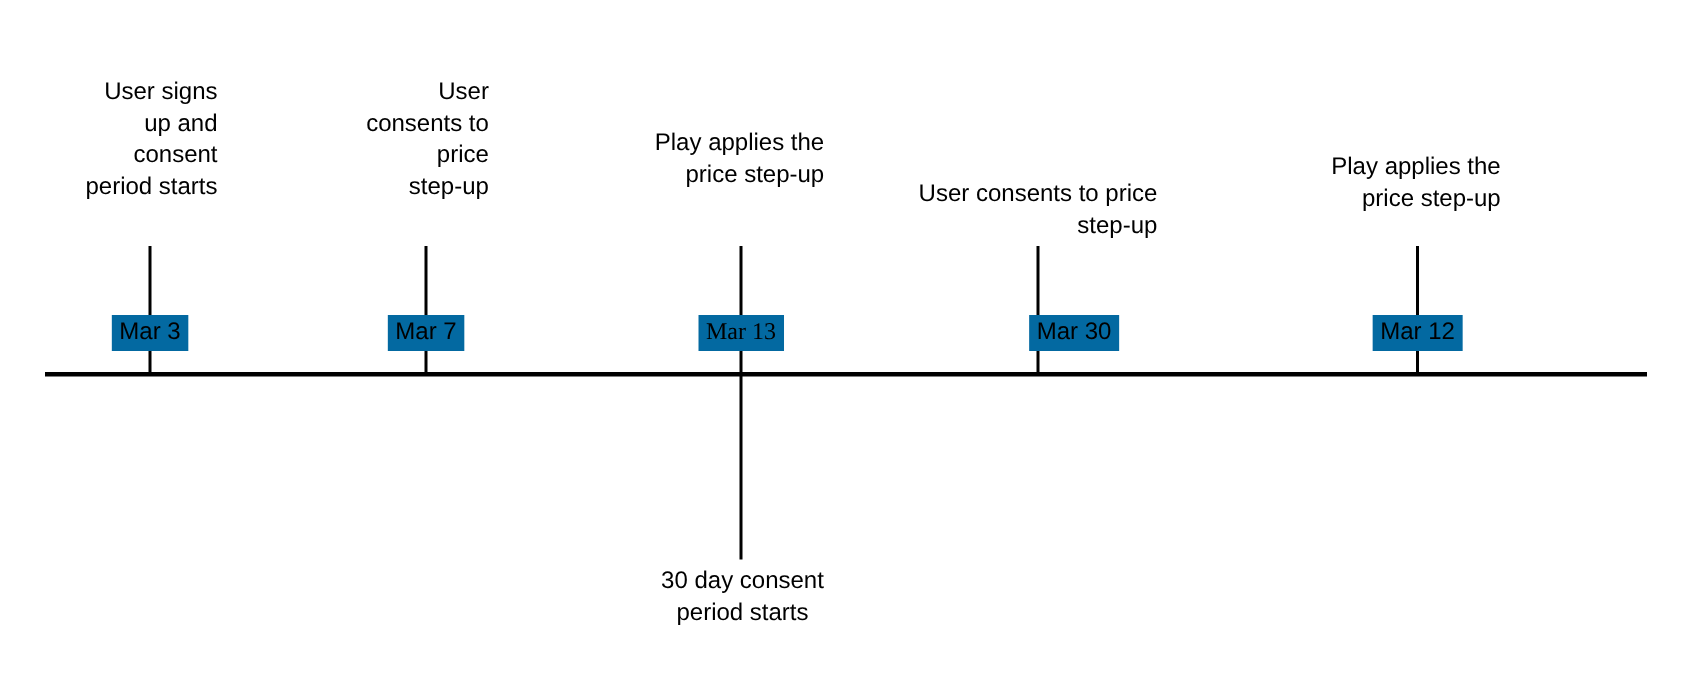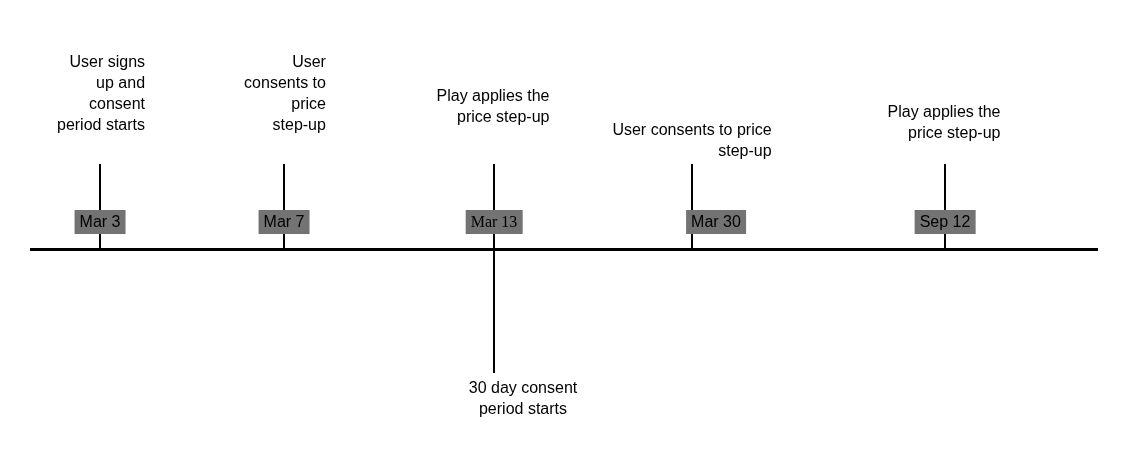--- a/index.html
+++ b/index.html
@@ -36,21 +36,21 @@
     text-align: right;
     white-space: pre-line;
     font-size: 16px;
     line-height: 21px;
     z-index: 2;
   }
   .date-badge {
     position: absolute;
     top: 210px;
     transform: translateX(-50%);
-    background: #737373;
+    background: #0369a1;
     padding: 1px 5px;
     font-size: 16px;
     line-height: 22px;
     white-space: nowrap;
     z-index: 3;
   }
   .banner {
     position: absolute;
     top: 280px;
     z-index: 2;
@@ -94,28 +94,28 @@
 consents to
 price
 step-up</div>
   <div class="tick" style="left:283px; top:164px; height:86px;"></div>
   <div class="date-badge" style="left:284px;">Mar 7</div>
 
   <div class="desc" style="left:493px; top:85px;">Play applies the
 price step-up</div>
   <div class="tick" style="left:493px; top:164px; height:209px;"></div>
   <div class="date-badge" style="left:494px;font-family:Liberation Serif, serif;">Mar 13</div>
-  <div class="below-note" style="left:495px; top:377px;margin-left:28px;">30 day consent
+  <div class="below-note" style="left:495px; top:377px;">30 day consent
 period starts</div>
 
   <div class="desc" style="left:692px; top:98px;margin-top:21px;">User consents to price
 step-up</div>
   <div class="tick" style="left:691px; top:164px; height:86px;"></div>
   <div class="date-badge" style="left:716px;">Mar 30</div>
 
   <div class="desc" style="left:944px; top:101px;">Play applies the
 price step-up</div>
   <div class="tick" style="left:944px; top:164px; height:86px;"></div>
-  <div class="date-badge" style="left:945px;">Sep 12</div>
+  <div class="date-badge" style="left:945px;">Mar 12</div>
 
 
 
 </div>
 
 </body></html>

